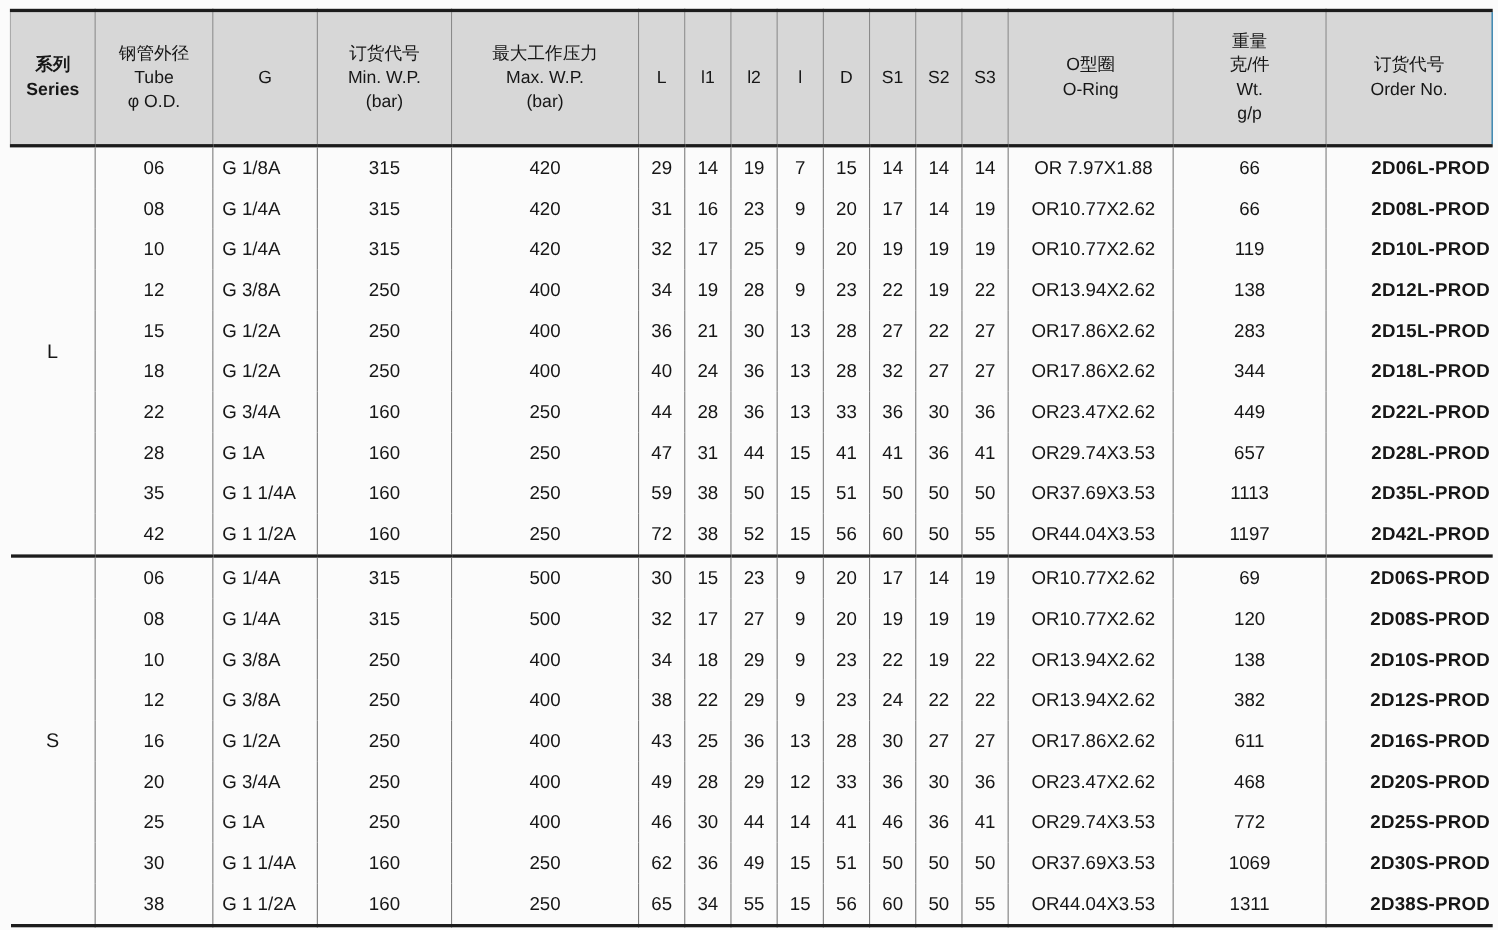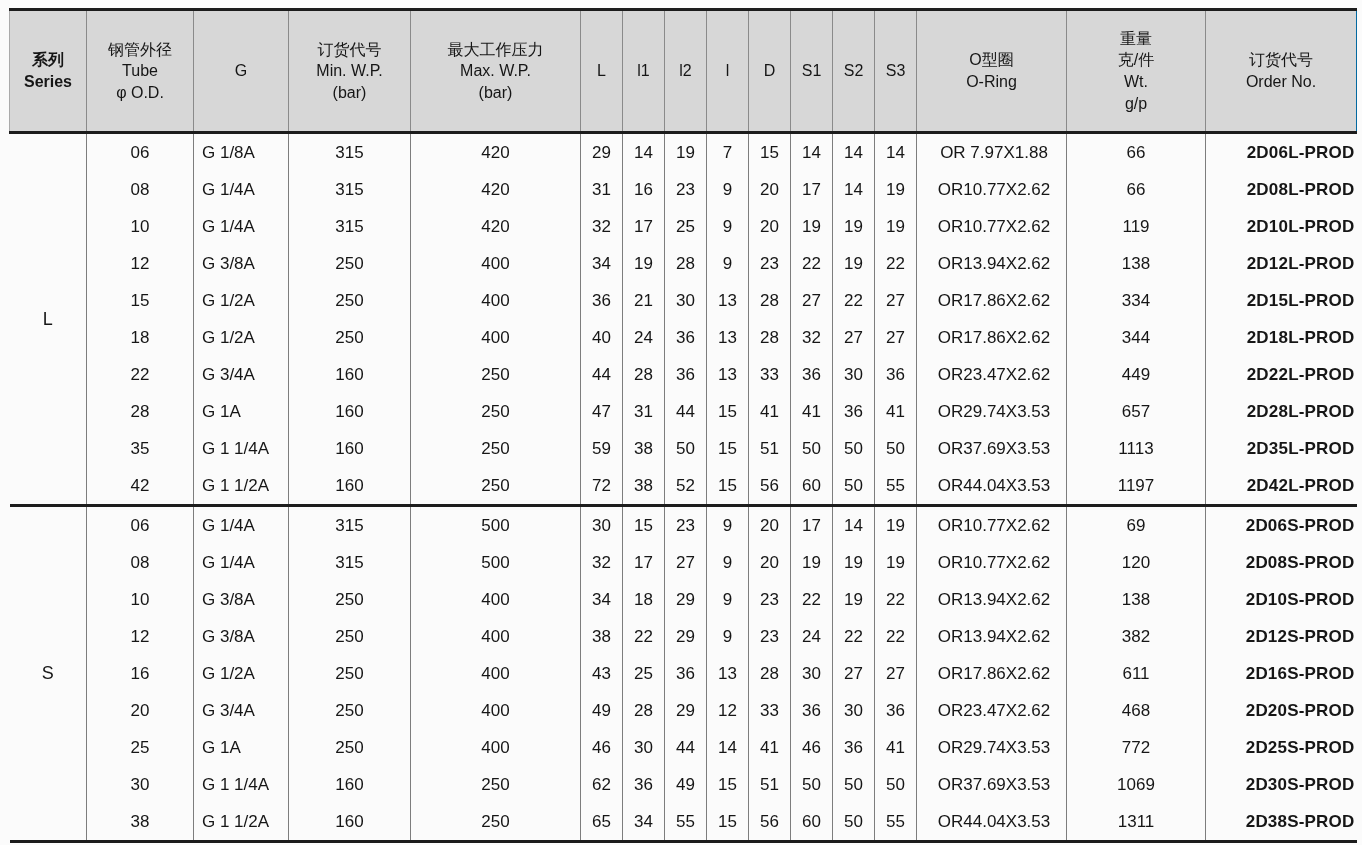--- a/index.html
+++ b/index.html
@@ -200,21 +200,21 @@
           <td class="c-max">400</td>
           <td class="c-dim">36</td>
           <td class="c-dim">21</td>
           <td class="c-dim">30</td>
           <td class="c-dim">13</td>
           <td class="c-dim">28</td>
           <td class="c-dim">27</td>
           <td class="c-dim">22</td>
           <td class="c-dim">27</td>
           <td class="c-oring">OR17.86X2.62</td>
-          <td class="c-wt">334</td>
+          <td class="c-wt">283</td>
           <td class="c-order">2D15L-PROD</td>
         </tr>
         <tr>
           <td class="c-tube">18</td>
           <td class="c-g">G 1/2A</td>
           <td class="c-min">250</td>
           <td class="c-max">400</td>
           <td class="c-dim">40</td>
           <td class="c-dim">24</td>
           <td class="c-dim">36</td>

